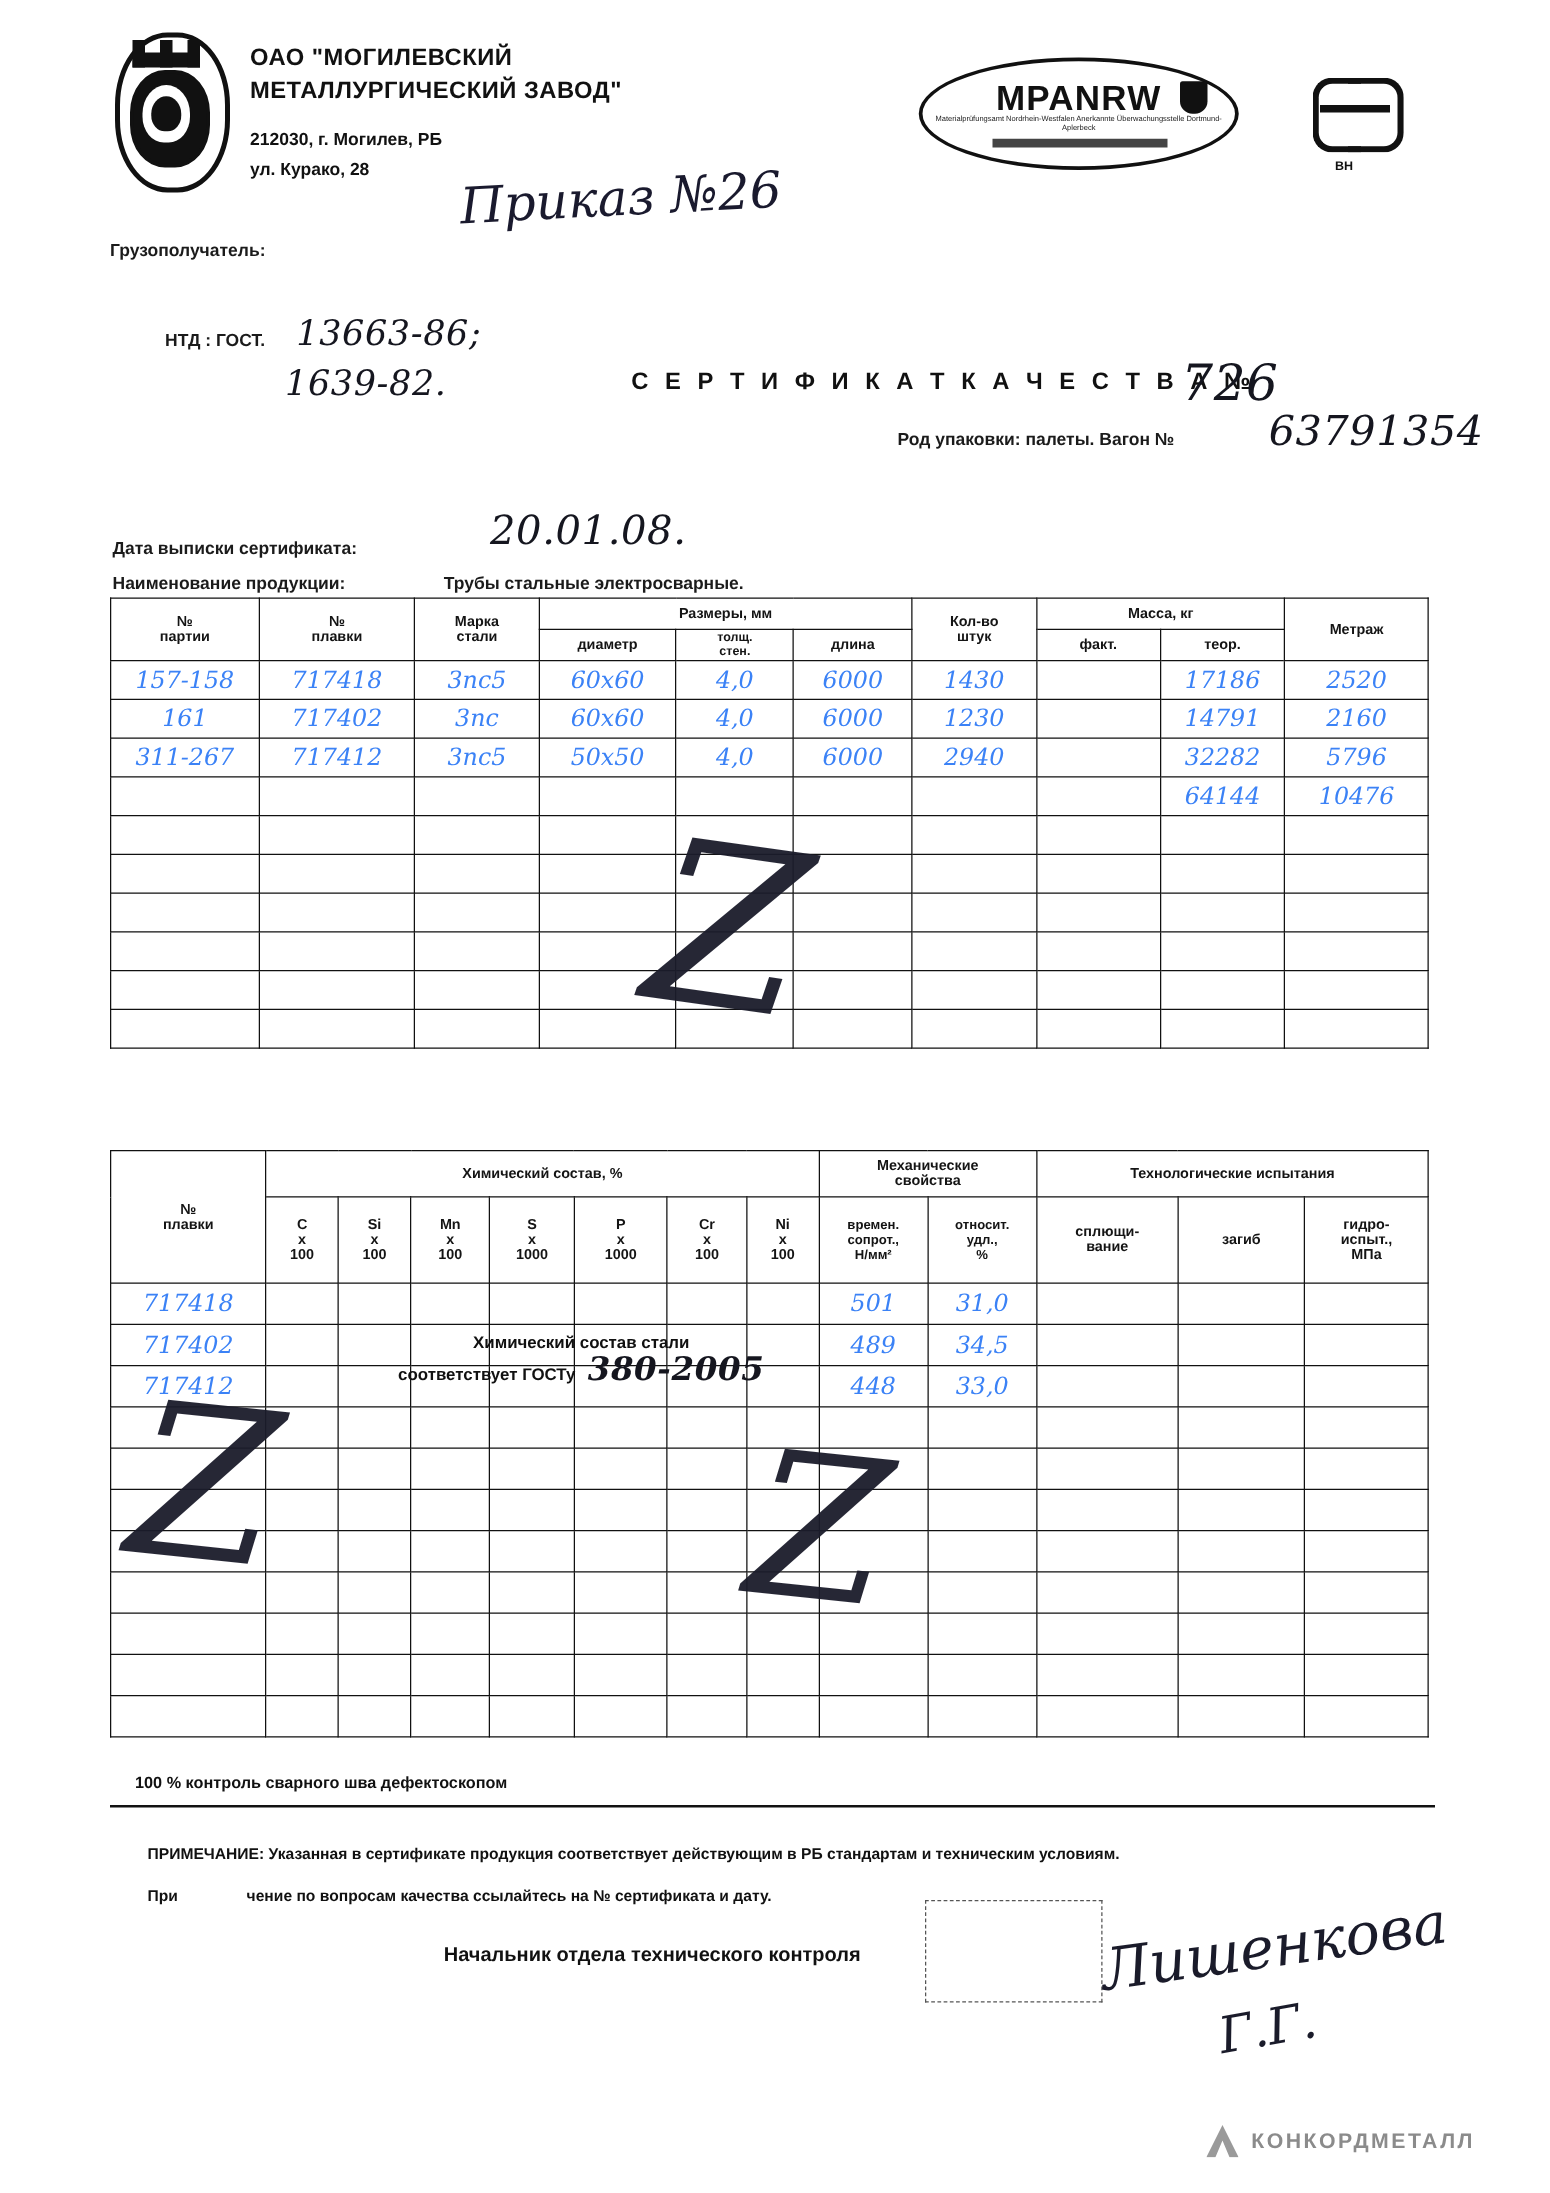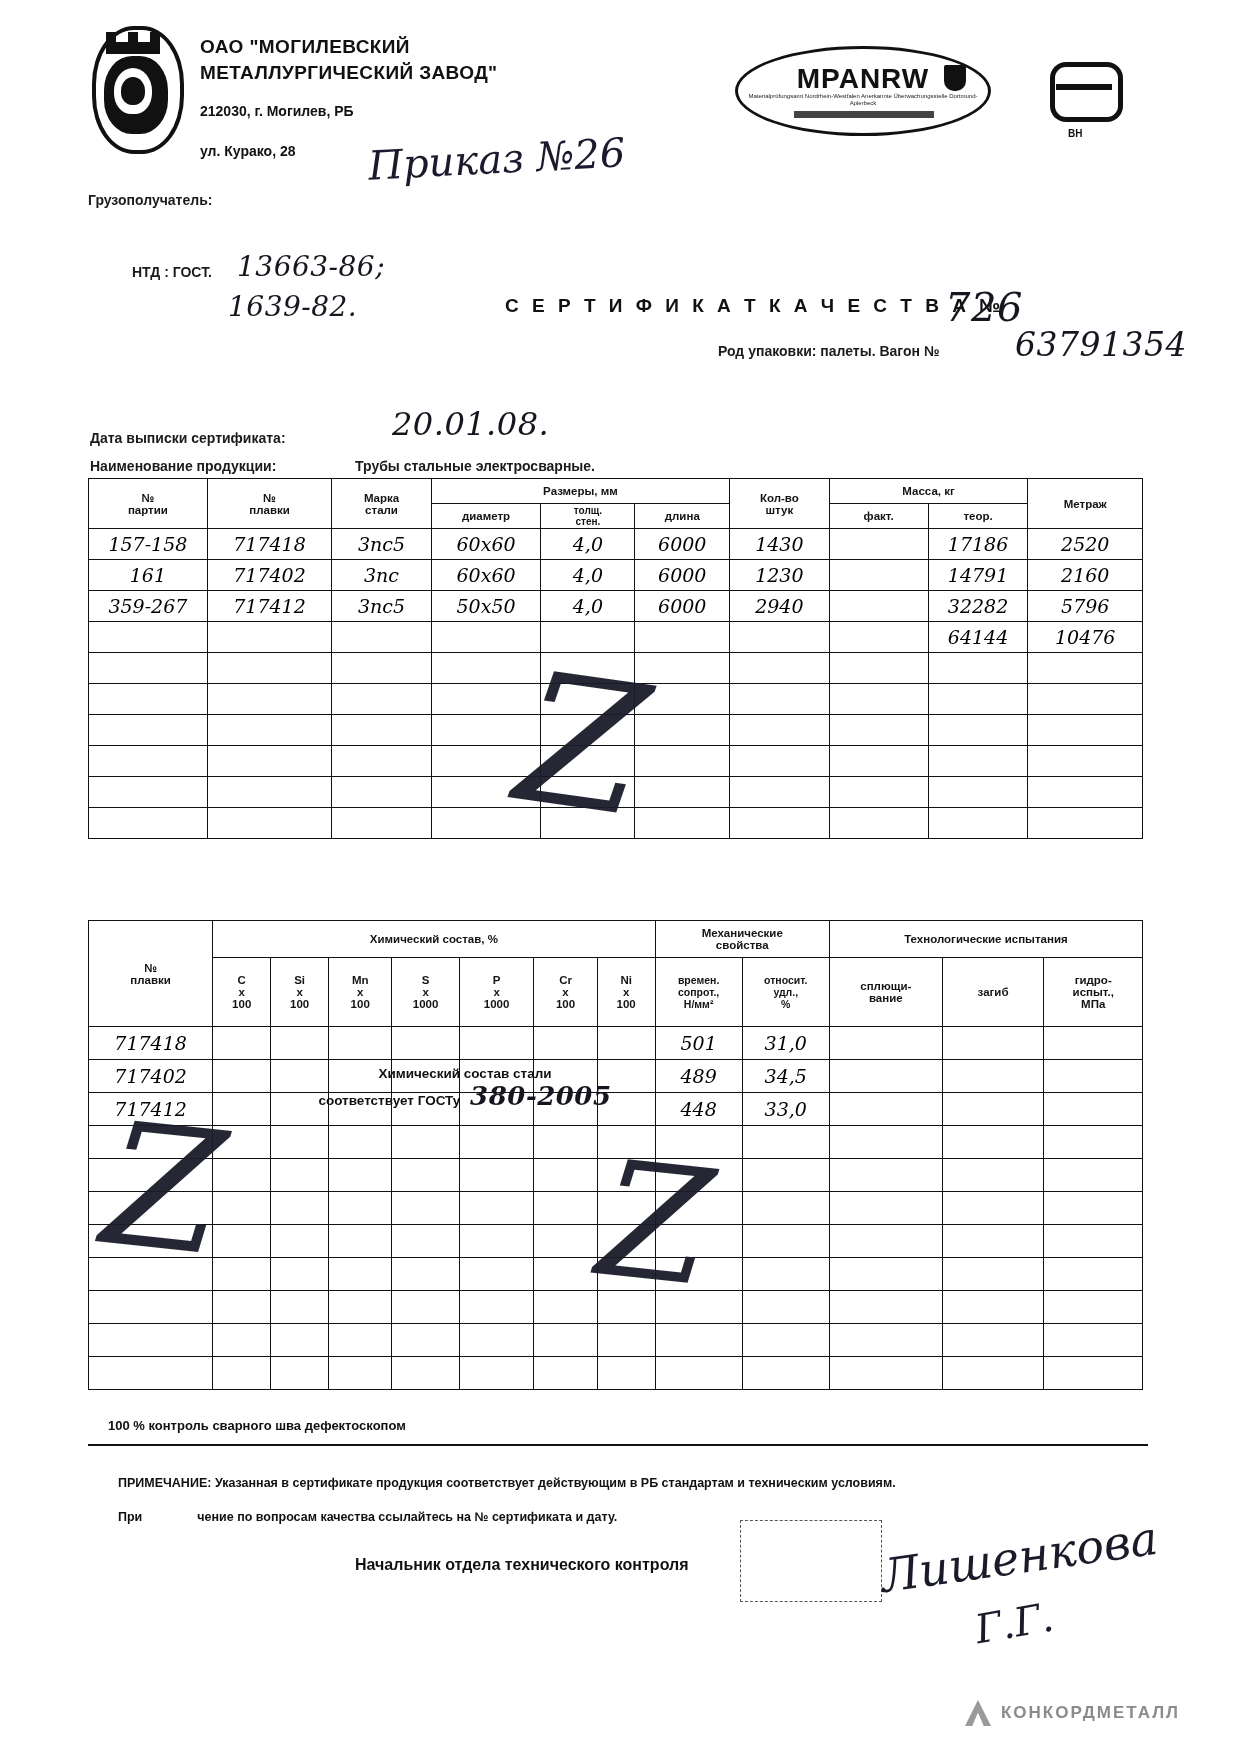--- a/index.html
+++ b/index.html
@@ -133,21 +133,21 @@
     font-family:"DejaVu Serif", serif;
     font-style:italic;
     font-size:21px;
     color:#15161f;
     letter-spacing:.5px;
   }
   .hw-cell{
     font-family:"DejaVu Serif", serif;
     font-style:italic;
     font-size:19px;
-    color:#000000;
+    color:#3b82f6;
     font-weight:normal;
     text-decoration:none;
   }
 
   .chem-note{
     position:absolute;left:300px;top:1063px;
     font-size:13.5px;font-weight:bold;line-height:22px;text-align:center;width:330px;
   }
 
   .note100{
@@ -204,21 +204,21 @@
       <div class="bar3"></div>
       <div class="bar4"></div>
     <div class="inner"></div>
     <div class="blob"></div>
   </div>
 
   <div class="company">
     <div class="l1">ОАО "МОГИЛЕВСКИЙ</div>
     <div class="l2">МЕТАЛЛУРГИЧЕСКИЙ ЗАВОД"</div>
     <div class="addr">212030, г. Могилев, РБ</div>
-    <div class="addr" style="margin-top:18px">ул. Курако, 28</div>
+    <div class="addr" style="margin-top:2px">ул. Курако, 28</div>
   </div>
 
   <div class="handwr" style="position:absolute;left:368px;top:136px;font-size:40px;">Приказ №26</div>
 
   <div class="stamp-oval">
     <div class="mpa">MPANRW</div>
     <div class="sub">Materialprüfungsamt Nordrhein-Westfalen
 Anerkannte Überwachungsstelle
 Dortmund-Aplerbeck</div>
     <div class="shield"></div>
@@ -293,21 +293,21 @@
         <td class="rowcell hw-cell">3пс</td>
         <td class="rowcell hw-cell">60x60</td>
         <td class="rowcell hw-cell">4,0</td>
         <td class="rowcell hw-cell">6000</td>
         <td class="rowcell hw-cell">1230</td>
         <td class="rowcell hw-cell"></td>
         <td class="rowcell hw-cell">14791</td>
         <td class="rowcell hw-cell">2160</td>
       </tr>
       <tr>
-        <td class="rowcell hw-cell">359-267</td>
+        <td class="rowcell hw-cell">311-267</td>
         <td class="rowcell hw-cell">717412</td>
         <td class="rowcell hw-cell">3пс5</td>
         <td class="rowcell hw-cell">50x50</td>
         <td class="rowcell hw-cell">4,0</td>
         <td class="rowcell hw-cell">6000</td>
         <td class="rowcell hw-cell">2940</td>
         <td class="rowcell hw-cell"></td>
         <td class="rowcell hw-cell">32282</td>
         <td class="rowcell hw-cell">5796</td>
       </tr>

